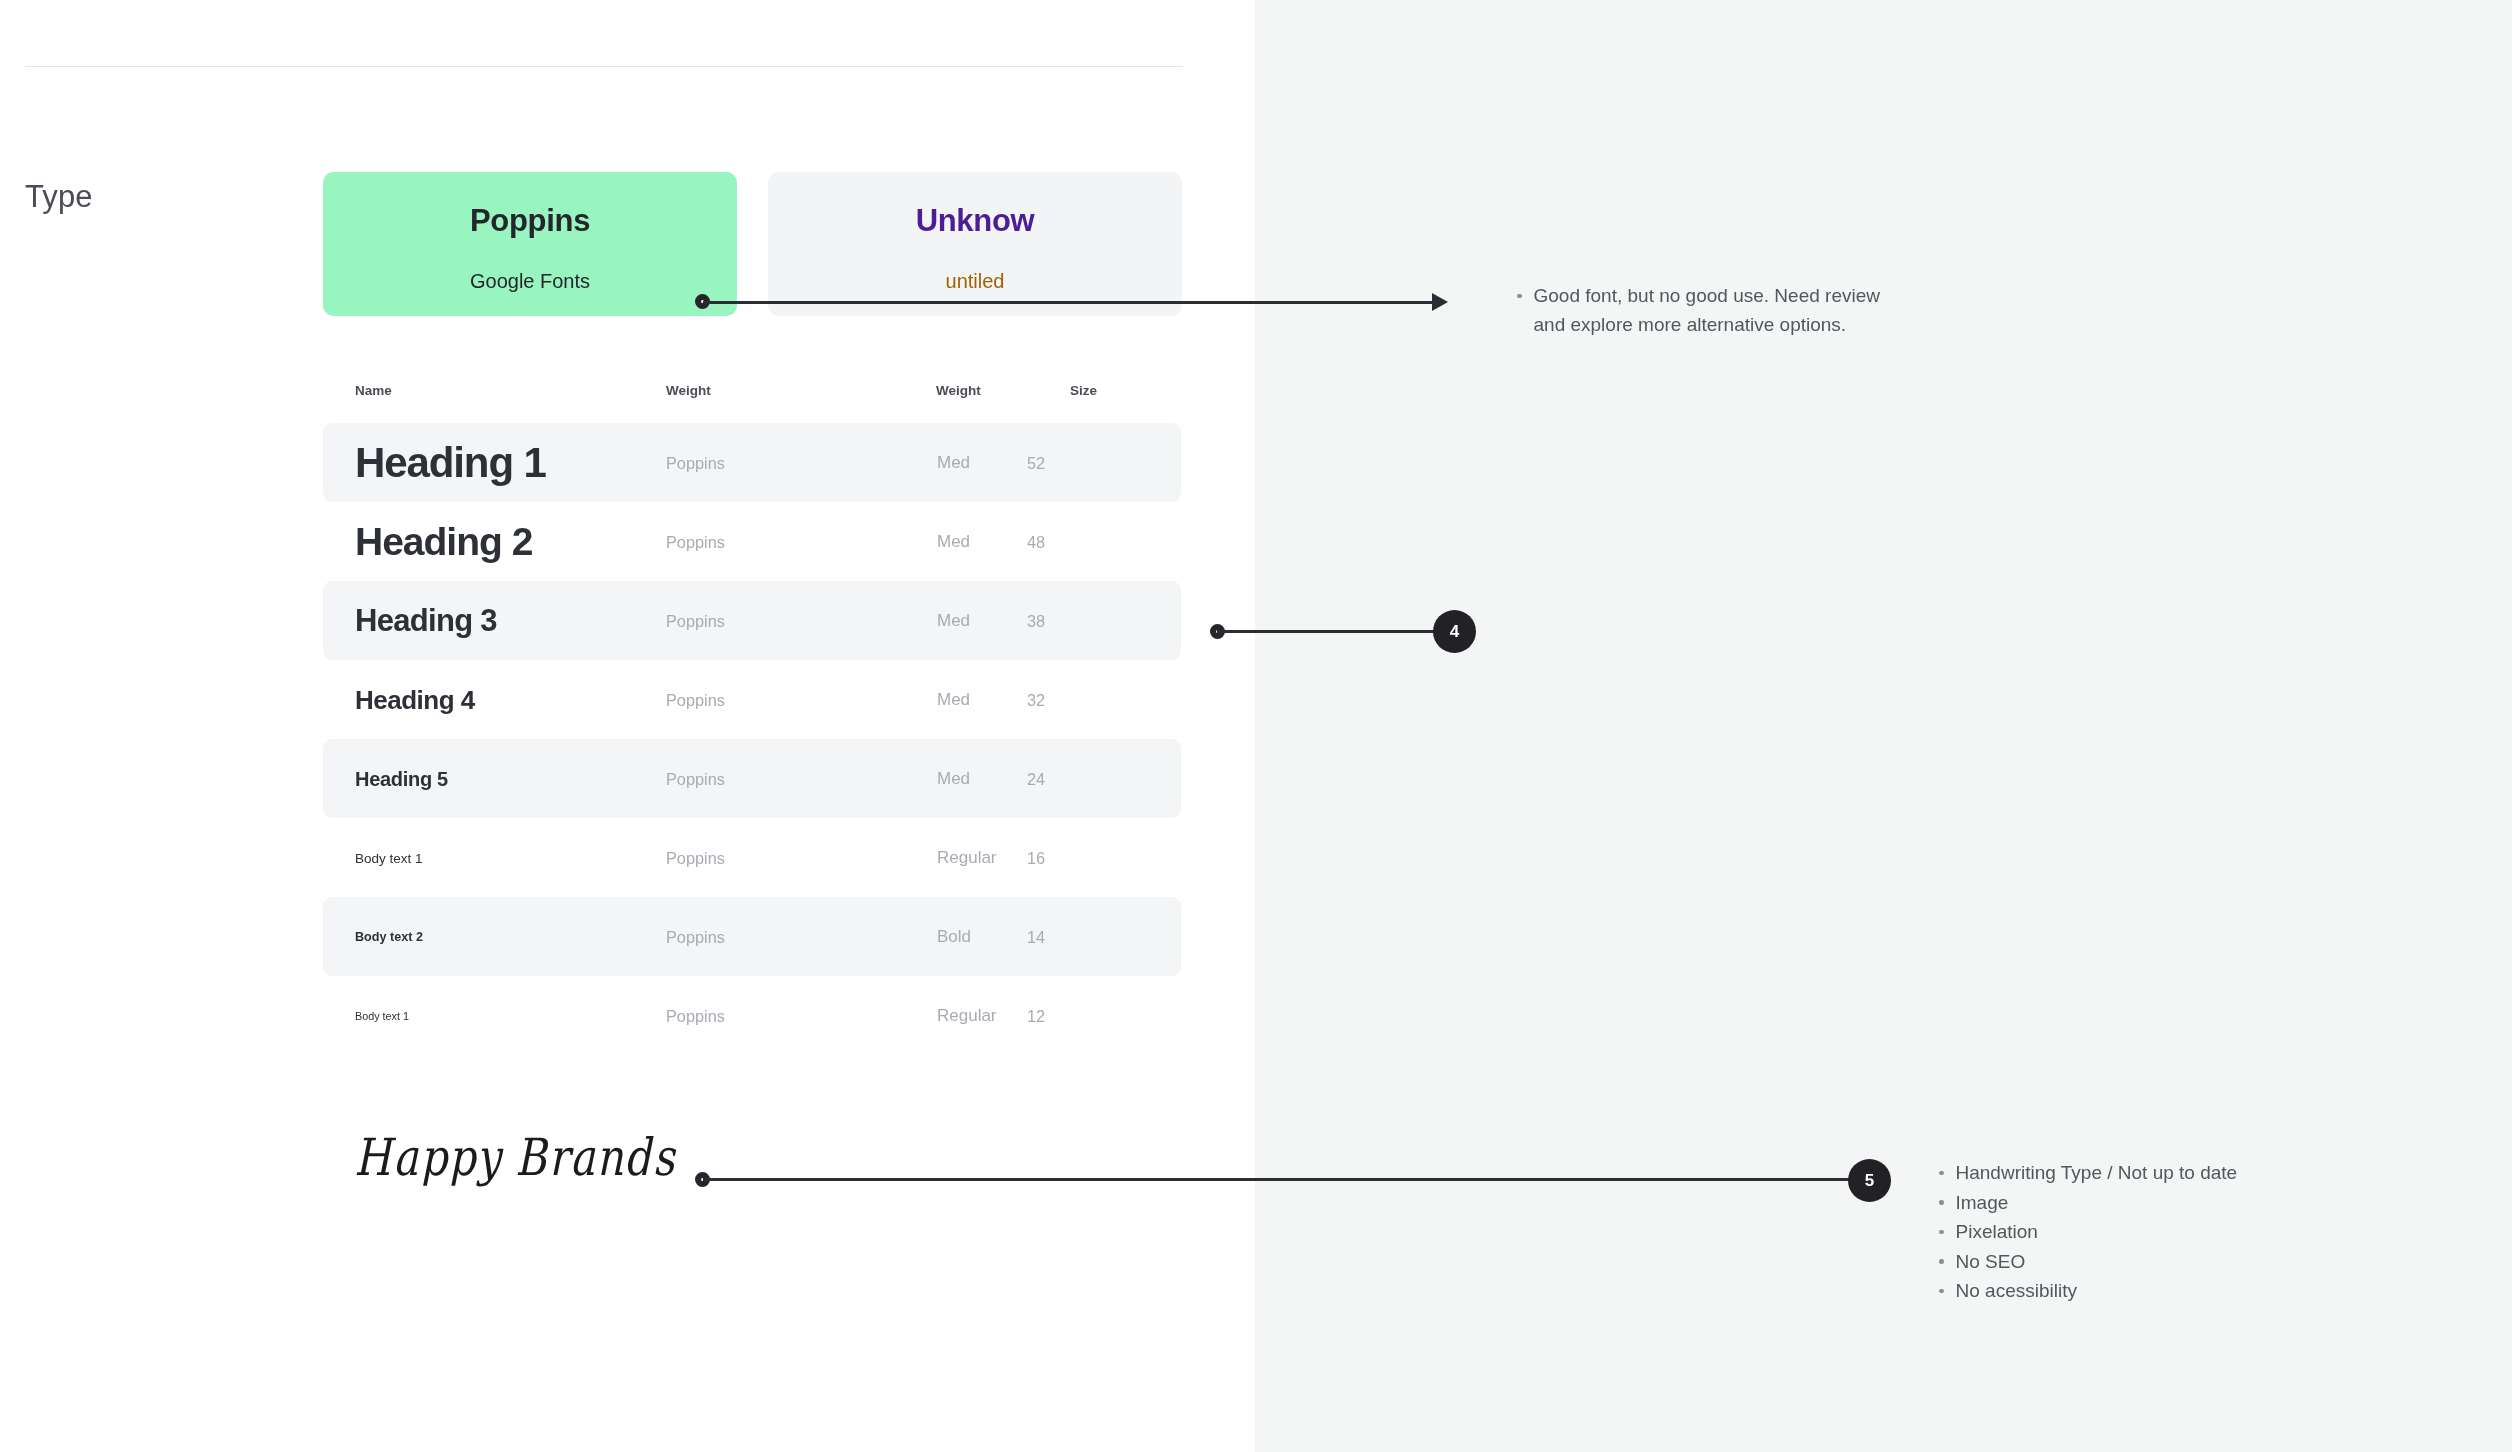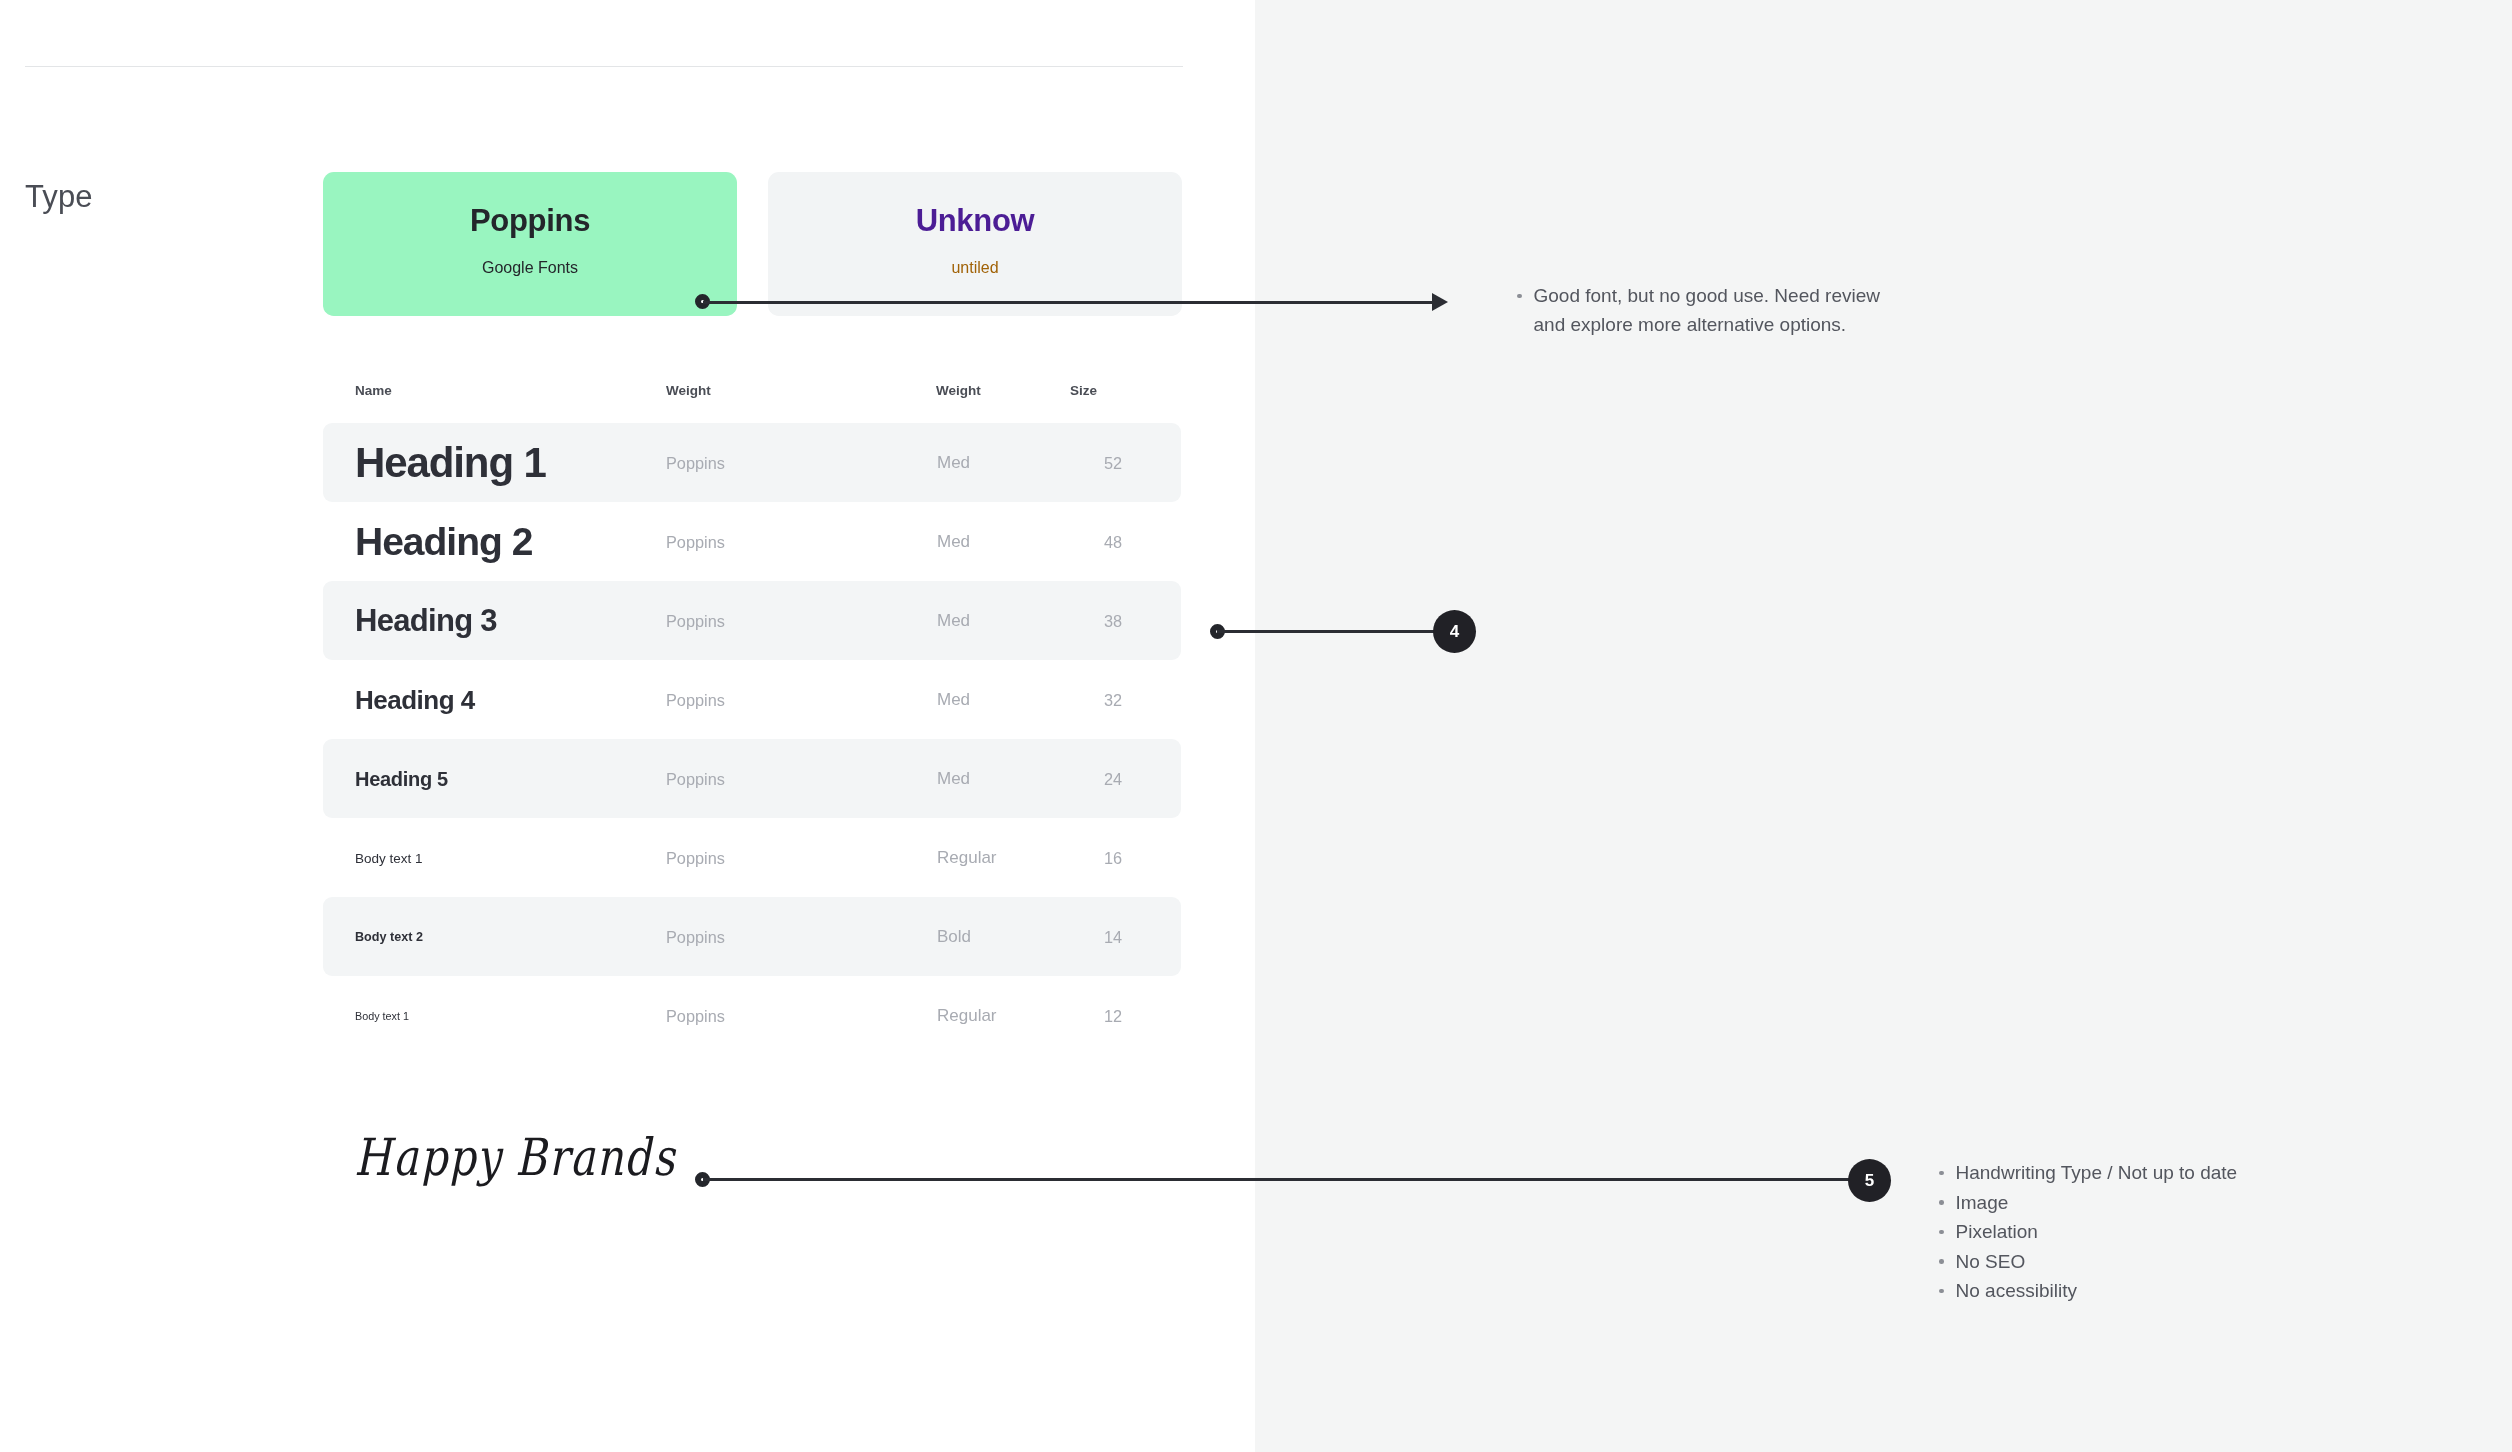--- a/index.html
+++ b/index.html
@@ -37,21 +37,21 @@
     display:flex;flex-direction:column;align-items:center;justify-content:flex-start;
     padding-top:32.5px;box-sizing:border-box;
   }
   .font-card.primary{left:323px;width:414px;background:#99F5C0;}
   .font-card.secondary{left:768px;width:414px;background:#F2F4F5;}
   .font-card .fc-name{
     font-size:31px;font-weight:700;color:#24262B;letter-spacing:-0.3px;line-height:1;
   }
   .font-card.secondary .fc-name{color:#4c1d95;}
   .font-card .fc-sub{
-    margin-top:23px;font-size:16px;font-weight:400;color:#24262B;
+    margin-top:34px;font-size:20px;font-weight:400;color:#24262B;
   }
   .font-card.secondary .fc-sub{color:#a16207;}
 
   
   .type-table{position:absolute;left:323px;top:383px;width:858px;}
   .t-head{position:relative;height:40px;}
   .t-head .th{
     position:absolute;top:0;font-size:13.5px;font-weight:700;color:#4A4D55;white-space:nowrap;
   }
   .th.c-name{left:32px;}
@@ -63,21 +63,21 @@
     position:relative;height:79px;border-radius:9px;
   }
   .t-row.alt{background:#F3F5F6;}
   .t-row .cell{
     position:absolute;top:50%;transform:translateY(-50%);
     white-space:nowrap;
   }
   .cell.c-name{left:32px;color:#2E3038;}
   .cell.c-family{left:343px;color:#A8ABB2;font-size:16.3px;}
   .cell.c-weight{left:614px;color:#A8ABB2;font-size:17px;}
-  .cell.c-size{left:781px;color:#A8ABB2;font-size:16.3px;}
+  .cell.c-size{left:704px;color:#A8ABB2;font-size:16.3px;}
 
   
   .sz-52{font-size:42px;font-weight:600;letter-spacing:-1.1px;}
   .sz-48{font-size:39px;font-weight:600;letter-spacing:-1px;}
   .sz-38{font-size:31px;font-weight:600;letter-spacing:-0.7px;}
   .sz-32{font-size:26px;font-weight:600;letter-spacing:-0.5px;}
   .sz-24{font-size:20px;font-weight:600;letter-spacing:-0.3px;}
   .sz-16{font-size:13.5px;font-weight:400;}
   .sz-14{font-size:12.6px;font-weight:700;}
   .sz-12{font-size:10.8px;font-weight:400;}

